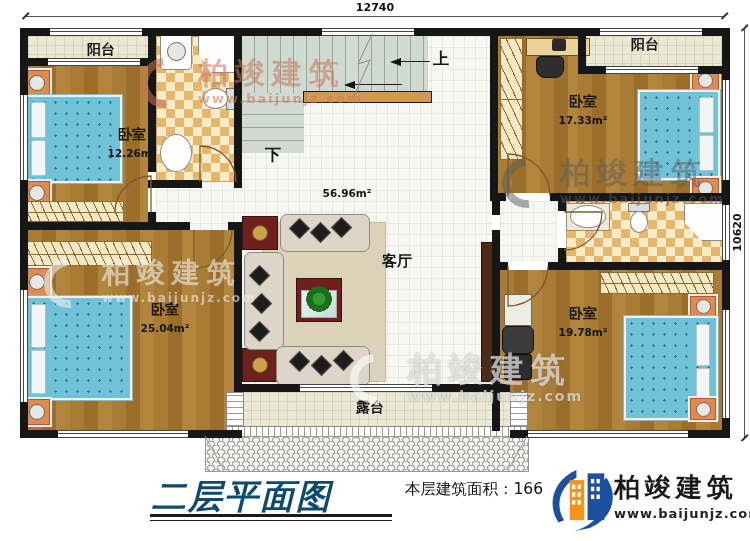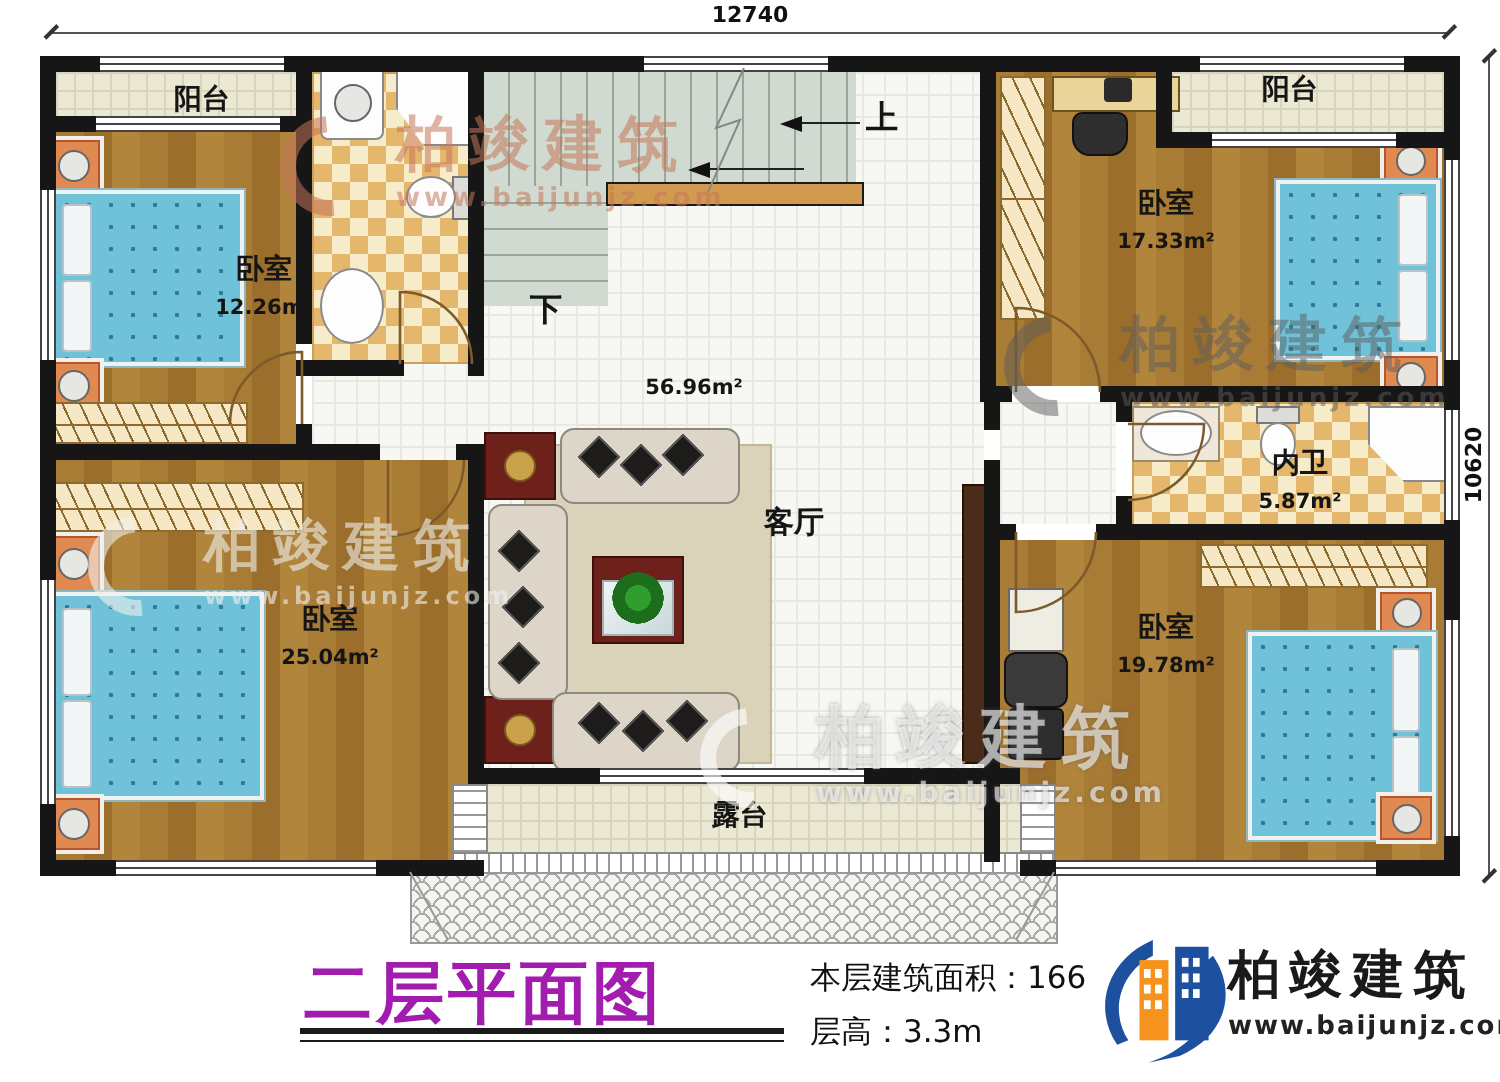--- a/index.html
+++ b/index.html
@@ -38,21 +38,21 @@
   
   .wm{position:absolute;display:flex;align-items:center;gap:8px;pointer-events:none;}
   .wm .cres{width:34px;height:34px;border:8px solid currentColor;border-radius:50%;border-top-color:transparent;border-right-color:transparent;transform:rotate(40deg);flex:0 0 auto;}
   .wm .t1{font-size:30px;font-weight:bold;letter-spacing:7px;line-height:1;}
   .wm .t2{font-size:13px;font-weight:bold;letter-spacing:2px;line-height:1.3;}
   
   .dimline{position:absolute;background:#555;}
   .tick{position:absolute;width:9px;height:1.5px;background:#333;transform:rotate(-45deg);}
   .dimtext{position:absolute;font-size:11px;font-weight:bold;color:#111;text-align:center;}
   
-  .tb-title{position:absolute;font-size:34px;font-weight:bold;color:#a21caf;letter-spacing:2px;}
+  .tb-title{position:absolute;font-size:34px;font-weight:bold;color:#0c4a6e;letter-spacing:2px;font-style:italic;}
   .tb-scale{position:absolute;font-size:29px;color:#1a1a1a;}
   .tb-info{position:absolute;font-size:15.5px;color:#111;font-weight:500;}
   .brandname{position:absolute;font-size:26px;font-weight:bold;color:#1a1a1a;letter-spacing:5px;}
   .brandurl{position:absolute;font-size:13px;font-weight:bold;color:#222;letter-spacing:1px;}
   svg.overlay{position:absolute;left:0;top:0;pointer-events:none;}
 </style>
 </head>
 <body>
 
 <div id="canvas">
@@ -226,21 +226,20 @@
       <path d="M194,230 V268 A38 38 0 0 0 232,230"></path>
     </g>
     <path d="M372,34 L358,64 L370,60 L354,96" stroke="#888" stroke-width="1" fill="none"></path>
     <path d="M205,436 L224,470 M527,436 L508,470" stroke="#9a9a96" stroke-width="1" fill="none"></path>
   </svg>
 
   <div class="label" style="left:70px;top:40px;width:62px;"><span class="rname">阳台</span></div>
   <div class="label" style="left:614px;top:35px;width:62px;"><span class="rname">阳台</span></div>
   <div class="label" style="left:97px;top:125px;width:70px;"><span class="rname">卧室</span><br><span class="rarea">12.26m²</span></div>
   <div class="label" style="left:547px;top:92px;width:72px;"><span class="rname">卧室</span><br><span class="rarea">17.33m²</span></div>
-  <div class="label" style="left:618px;top:222px;width:64px;"><span class="rname">内卫</span><br><span class="rarea">5.87m²</span></div>
   <div class="label" style="left:372px;top:252px;width:50px;"><span class="rname" style="font-size:15px;">客厅</span></div>
   <div class="label" style="left:320px;top:183px;width:54px;"><span class="rarea">56.96m²</span></div>
   <div class="label" style="left:130px;top:300px;width:70px;"><span class="rname">卧室</span><br><span class="rarea">25.04m²</span></div>
   <div class="label" style="left:548px;top:304px;width:70px;"><span class="rname">卧室</span><br><span class="rarea">19.78m²</span></div>
   <div class="label" style="left:348px;top:398px;width:44px;"><span class="rname">露台</span></div>
   <div class="label" style="left:430px;top:50px;width:22px;font-size:16px;">上</div>
   <div class="label" style="left:262px;top:146px;width:22px;font-size:16px;">下</div>
 
   <div class="wm" style="left:140px;top:58px;color:rgba(196,118,90,0.55);">
     <span class="cres"></span>
@@ -265,21 +264,20 @@
   <div class="tick" style="left:720px;top:15px;"></div>
   <div class="dimline" style="left:744px;top:28px;width:1px;height:410px;"></div>
   <div class="tick" style="left:740px;top:27px;"></div>
   <div class="tick" style="left:740px;top:437px;"></div>
   <div class="dimtext" style="left:712px;top:226px;width:50px;transform:rotate(-90deg);">10620</div>
 
   <div class="tb-title" style="left:152px;top:474px;">二层平面图</div>
   <div class="abs" style="left:150px;top:514px;width:242px;height:3px;background:#1a1a1a;"></div>
   <div class="abs" style="left:150px;top:520px;width:242px;height:1px;background:#1a1a1a;"></div>
   <div class="tb-info" style="left:405px;top:479px;">本层建筑面积：166.6㎡</div>
-  <div class="tb-info" style="left:405px;top:506px;">层高：3.3m</div>
   <div class="abs" style="left:543px;top:462px;width:78px;height:74px;background:#fff;">
     <svg width="78" height="74" viewBox="0 0 70 66">
       <path d="M14 54 C 3 38 9 16 30 7 L 30 14 C 16 21 10 38 19 52 Z" fill="#1d509f"></path>
       <rect x="24" y="16" width="13" height="36" fill="#f6921e"></rect>
       <rect x="26" y="20" width="3" height="4" fill="#fff"></rect>
         <rect x="31" y="20" width="3" height="4" fill="#fff"></rect>
       <rect x="26" y="27" width="3" height="4" fill="#fff"></rect>
         <rect x="31" y="27" width="3" height="4" fill="#fff"></rect>
       <rect x="26" y="34" width="3" height="4" fill="#fff"></rect>
         <rect x="31" y="34" width="3" height="4" fill="#fff"></rect>

